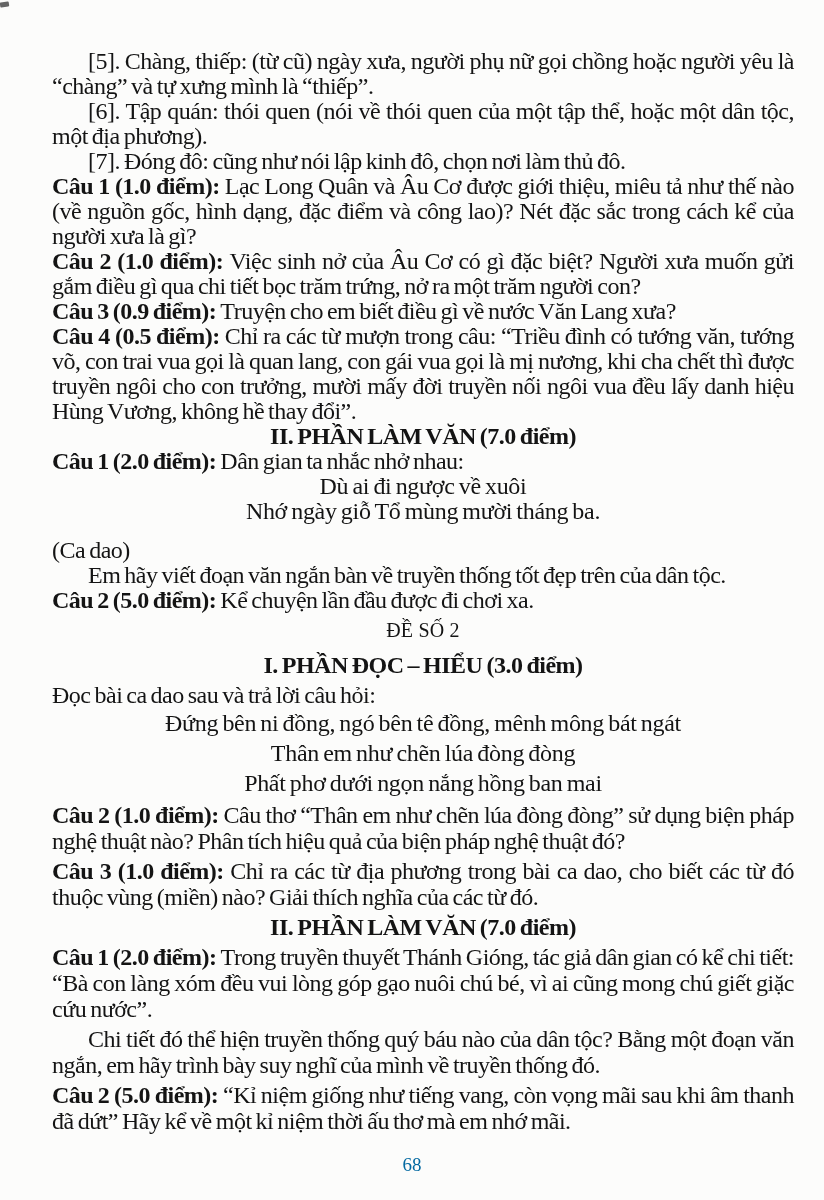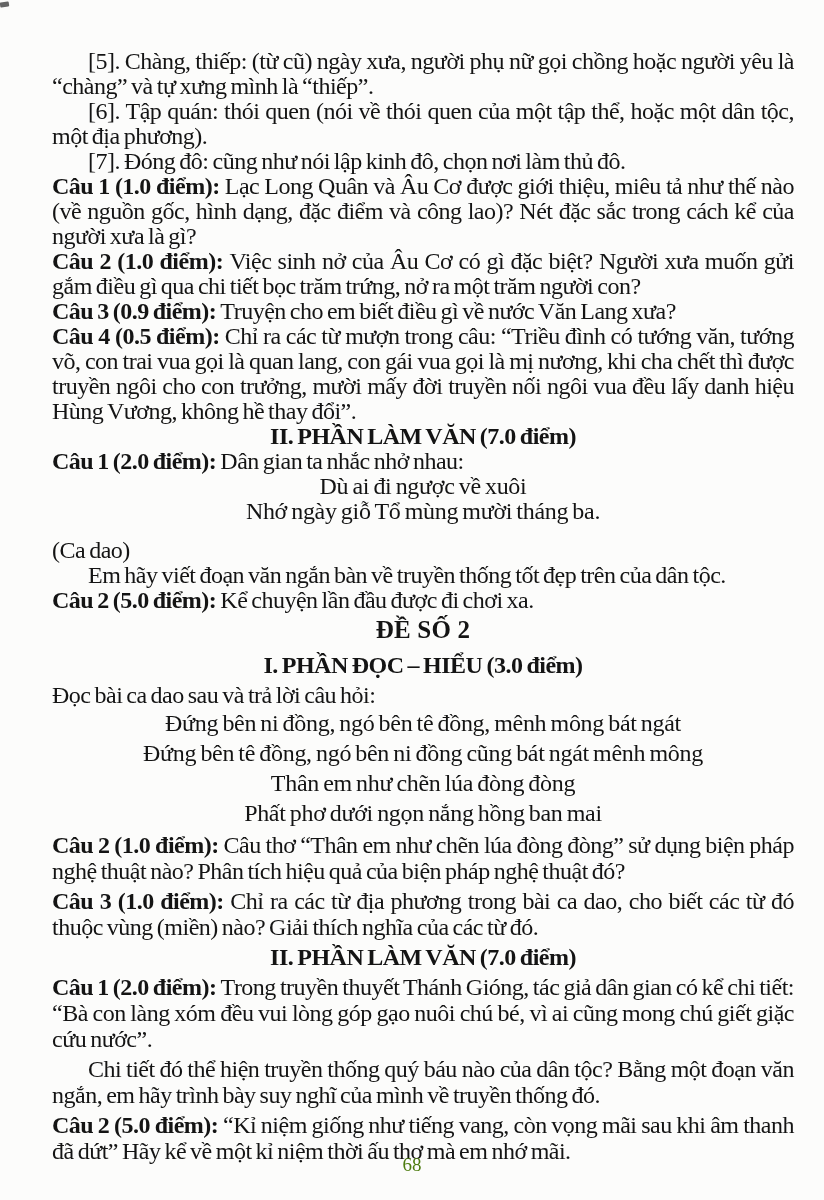--- a/index.html
+++ b/index.html
@@ -17,32 +17,32 @@
     font-size:24px;
     line-height:25px;
     letter-spacing:-0.5px;
     word-spacing:-1.5px;
     text-align:justify;
   }
   .blk b{font-weight:700}
   .indent{text-indent:36px}
   .heading{font-weight:700;text-align:center}
   .title{
-    font-weight:700;text-align:center;
-    font-size:25px;letter-spacing:0.2px;word-spacing:0;
+    font-weight:400;text-align:center;
+    font-size:20px;letter-spacing:0.2px;word-spacing:0;
     margin-top:26px;margin-bottom:9px;
   }
   .verse{text-align:center;letter-spacing:-0.3px}
   .attribution{text-align:left;margin-top:14px}
   .s2{line-height:26px;margin-top:4px}
   .verse.s2{line-height:30px;margin-top:0}
   .title.s2{line-height:26px}
   .page-number{
     position:absolute;left:0;bottom:24px;width:824px;
-    text-align:center;font-size:19px;color:#4d7c0f;margin:0;
+    text-align:center;font-size:19px;color:#0369a1;margin:0;
   }
   .artifact{
     position:absolute;top:2px;left:0;width:9px;height:5px;
     background:#4a4a4a;border-radius:1px;transform:rotate(-8deg);opacity:.85;
   }
 </style>
 </head>
 <body>
 
 <div class="artifact"></div>
@@ -60,21 +60,20 @@
       <p class="blk question"><b>Câu 1 (2.0 điểm): </b>Dân gian ta nhắc nhở nhau:</p>
       <p class="blk verse">Dù ai đi ngược về xuôi</p>
       <p class="blk verse">Nhớ ngày giỗ Tổ mùng mười tháng ba.</p>
       <p class="blk attribution">(Ca dao)</p>
       <p class="blk paragraph indent">Em hãy viết đoạn văn ngắn bàn về truyền thống tốt đẹp trên của dân tộc.</p>
       <p class="blk question"><b>Câu 2 (5.0 điểm): </b>Kể chuyện lần đầu được đi chơi xa.</p>
       <p class="blk title s2">ĐỀ SỐ 2</p>
       <p class="blk heading s2">I. PHẦN ĐỌC – HIỂU (3.0 điểm)</p>
       <p class="blk paragraph s2">Đọc bài ca dao sau và trả lời câu hỏi:</p>
       <p class="blk verse s2">Đứng bên ni đồng, ngó bên tê đồng, mênh mông bát ngát</p>
-      <p class="blk verse s2">Đứng bên tê đồng, ngó bên ni đồng cũng bát ngát mênh mông</p>
       <p class="blk verse s2">Thân em như chẽn lúa đòng đòng</p>
       <p class="blk verse s2">Phất phơ dưới ngọn nắng hồng ban mai</p>
       <p class="blk question s2"><b>Câu 2 (1.0 điểm): </b>Câu thơ “Thân em như chẽn lúa đòng đòng” sử dụng biện pháp nghệ thuật nào? Phân tích hiệu quả của biện pháp nghệ thuật đó?</p>
       <p class="blk question s2"><b>Câu 3 (1.0 điểm): </b>Chỉ ra các từ địa phương trong bài ca dao, cho biết các từ đó thuộc vùng (miền) nào? Giải thích nghĩa của các từ đó.</p>
       <p class="blk heading s2">II. PHẦN LÀM VĂN (7.0 điểm)</p>
       <p class="blk question s2"><b>Câu 1 (2.0 điểm): </b>Trong truyền thuyết Thánh Gióng, tác giả dân gian có kể chi tiết: “Bà con làng xóm đều vui lòng góp gạo nuôi chú bé, vì ai cũng mong chú giết giặc cứu nước”.</p>
       <p class="blk paragraph indent s2">Chi tiết đó thể hiện truyền thống quý báu nào của dân tộc? Bằng một đoạn văn ngắn, em hãy trình bày suy nghĩ của mình về truyền thống đó.</p>
       <p class="blk question s2"><b>Câu 2 (5.0 điểm): </b>“Kỉ niệm giống như tiếng vang, còn vọng mãi sau khi âm thanh đã dứt” Hãy kể về một kỉ niệm thời ấu thơ mà em nhớ mãi.</p>
     </div>
 </div>

